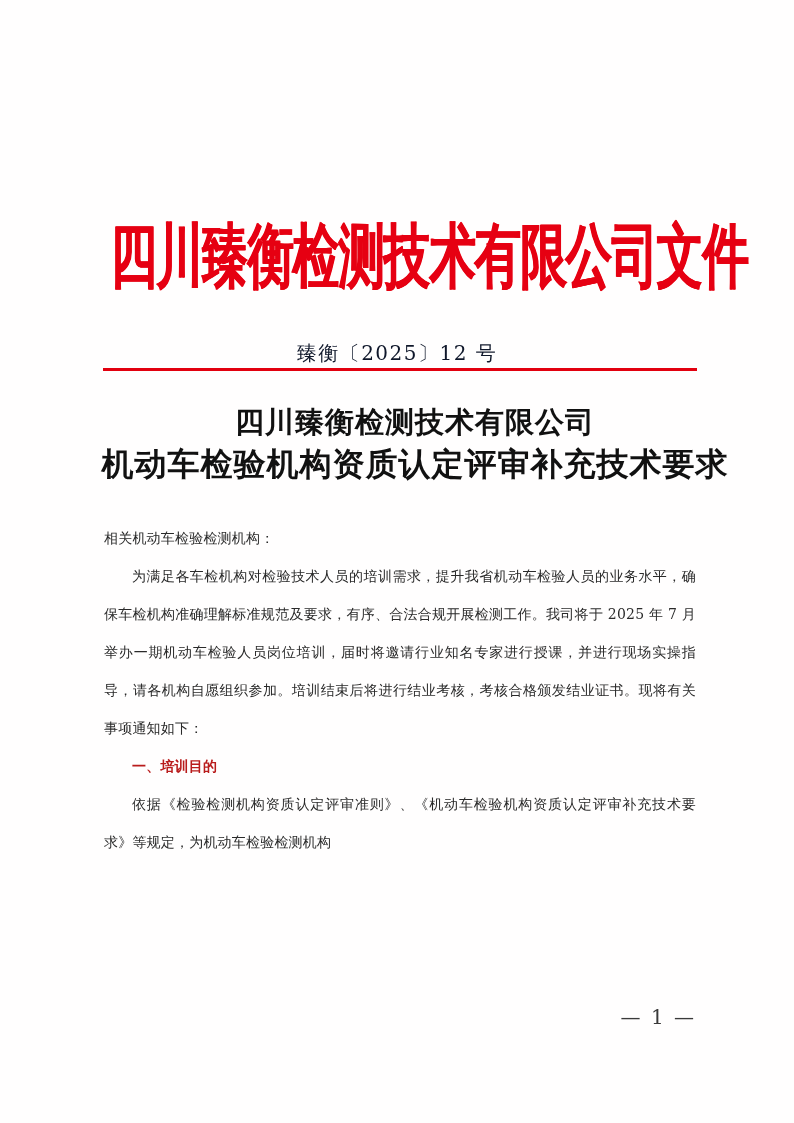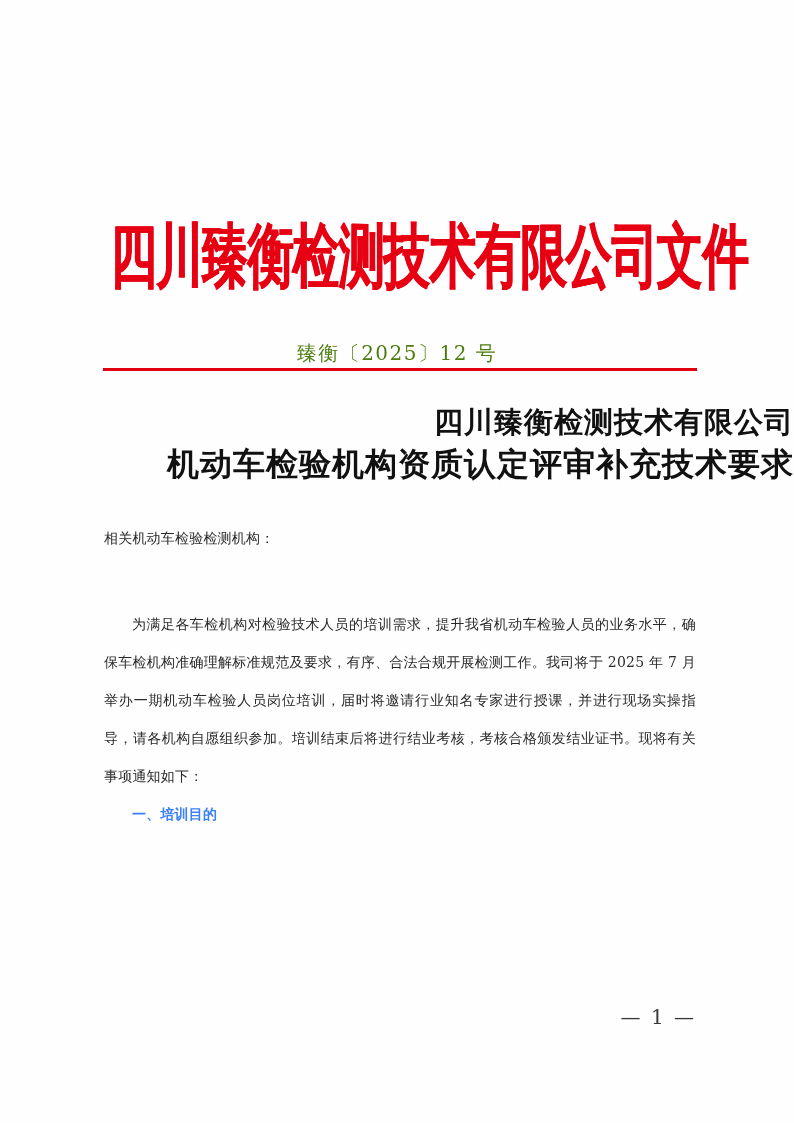--- a/index.html
+++ b/index.html
@@ -56,40 +56,40 @@
   
   .doc-number {
     position: absolute;
     left: 0;
     right: 0;
     top: 340px;
     text-align: center;
     font-family: "DejaVu Serif", "Liberation Serif", serif;
     font-size: 20px;
     letter-spacing: 1.5px;
-    color: #4d7c0f;
+    color: #0f172a;
   }
 
   
   .red-rule {
     position: absolute;
     left: 103px;
     top: 368px;
     width: 594px;
     height: 3px;
     background: #e2000f;
   }
 
   
   .doc-title {
     position: absolute;
     left: 0;
     right: 0;
     top: 402px;
-    text-align: right;
+    text-align: center;
     font-family: "DejaVu Serif", "Liberation Serif", serif;
     font-weight: 700;
     color: #111111;
     padding-left: 36px;
   }
   .doc-title .tline {
     display: block;
     white-space: nowrap;
   }
   .doc-title .tline-1 {
@@ -115,26 +115,25 @@
     color: #2a2a2a;
     letter-spacing: 0.2px;
   }
   .para {
     margin: 0;
     text-align: justify;
     text-justify: inter-character;
   }
   .para.indent {
     text-indent: 2em;
-    margin-top: 48px;
   }
   .para.heading {
     text-indent: 2em;
     font-weight: 700;
-    color: #3b82f6;
+    color: #b91c1c;
   }
 
   
   .footer {
     position: absolute;
     left: 104px;
     width: 592px;
     top: 1005px;
     text-align: right;
     font-family: "DejaVu Serif", "Liberation Serif", serif;
@@ -173,17 +172,18 @@
 
   <div class="doc-title">
     <span class="tline tline-1">四川臻衡检测技术有限公司</span>
     <span class="tline tline-2">机动车检验机构资质认定评审补充技术要求</span>
   </div>
 
   <div class="body-block">
     <p class="para">相关机动车检验检测机构：</p>
     <p class="para indent">为满足各车检机构对检验技术人员的培训需求，提升我省机动车检验人员的业务水平，确保车检机构准确理解标准规范及要求，有序、合法合规开展检测工作。我司将于 2025 年 7 月举办一期机动车检验人员岗位培训，届时将邀请行业知名专家进行授课，并进行现场实操指导，请各机构自愿组织参加。培训结束后将进行结业考核，考核合格颁发结业证书。现将有关事项通知如下：</p>
     <p class="para heading">一、培训目的</p>
+    <p class="para indent">依据《检验检测机构资质认定评审准则》、《机动车检验机构资质认定评审补充技术要求》等规定，为机动车检验检测机构</p>
   </div>
 
   <div class="footer">— 1 —</div>
 
 </div>
 
 </body></html>

